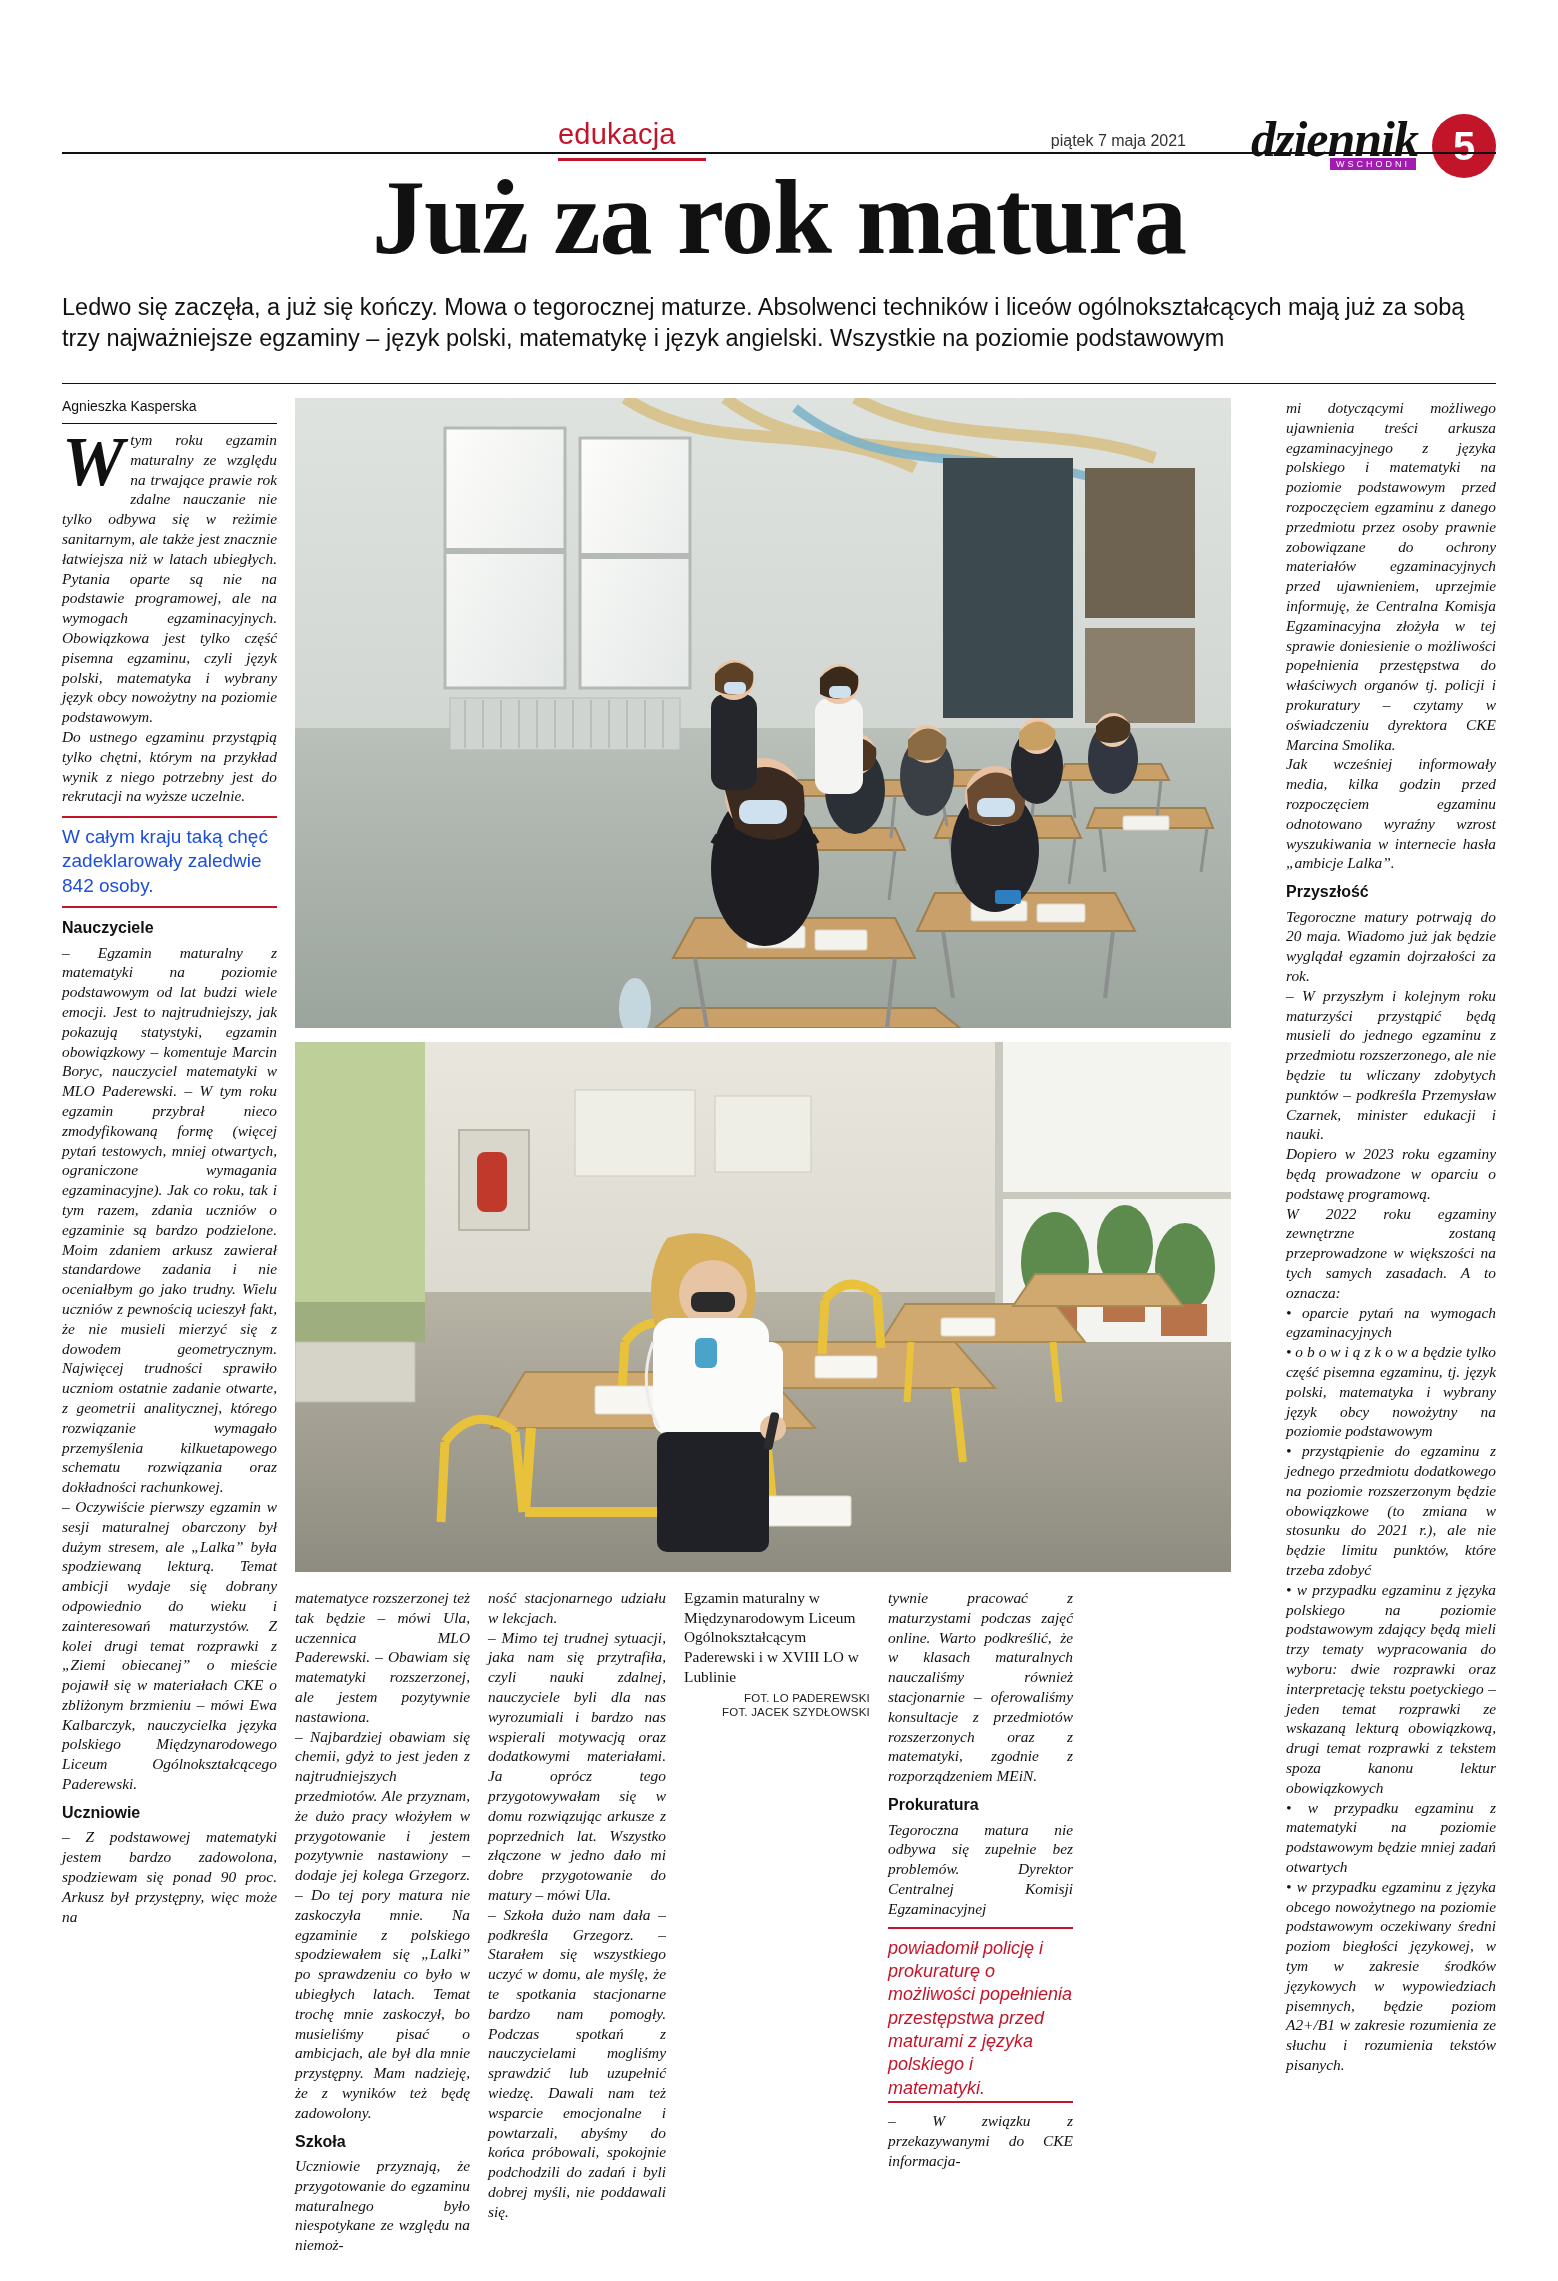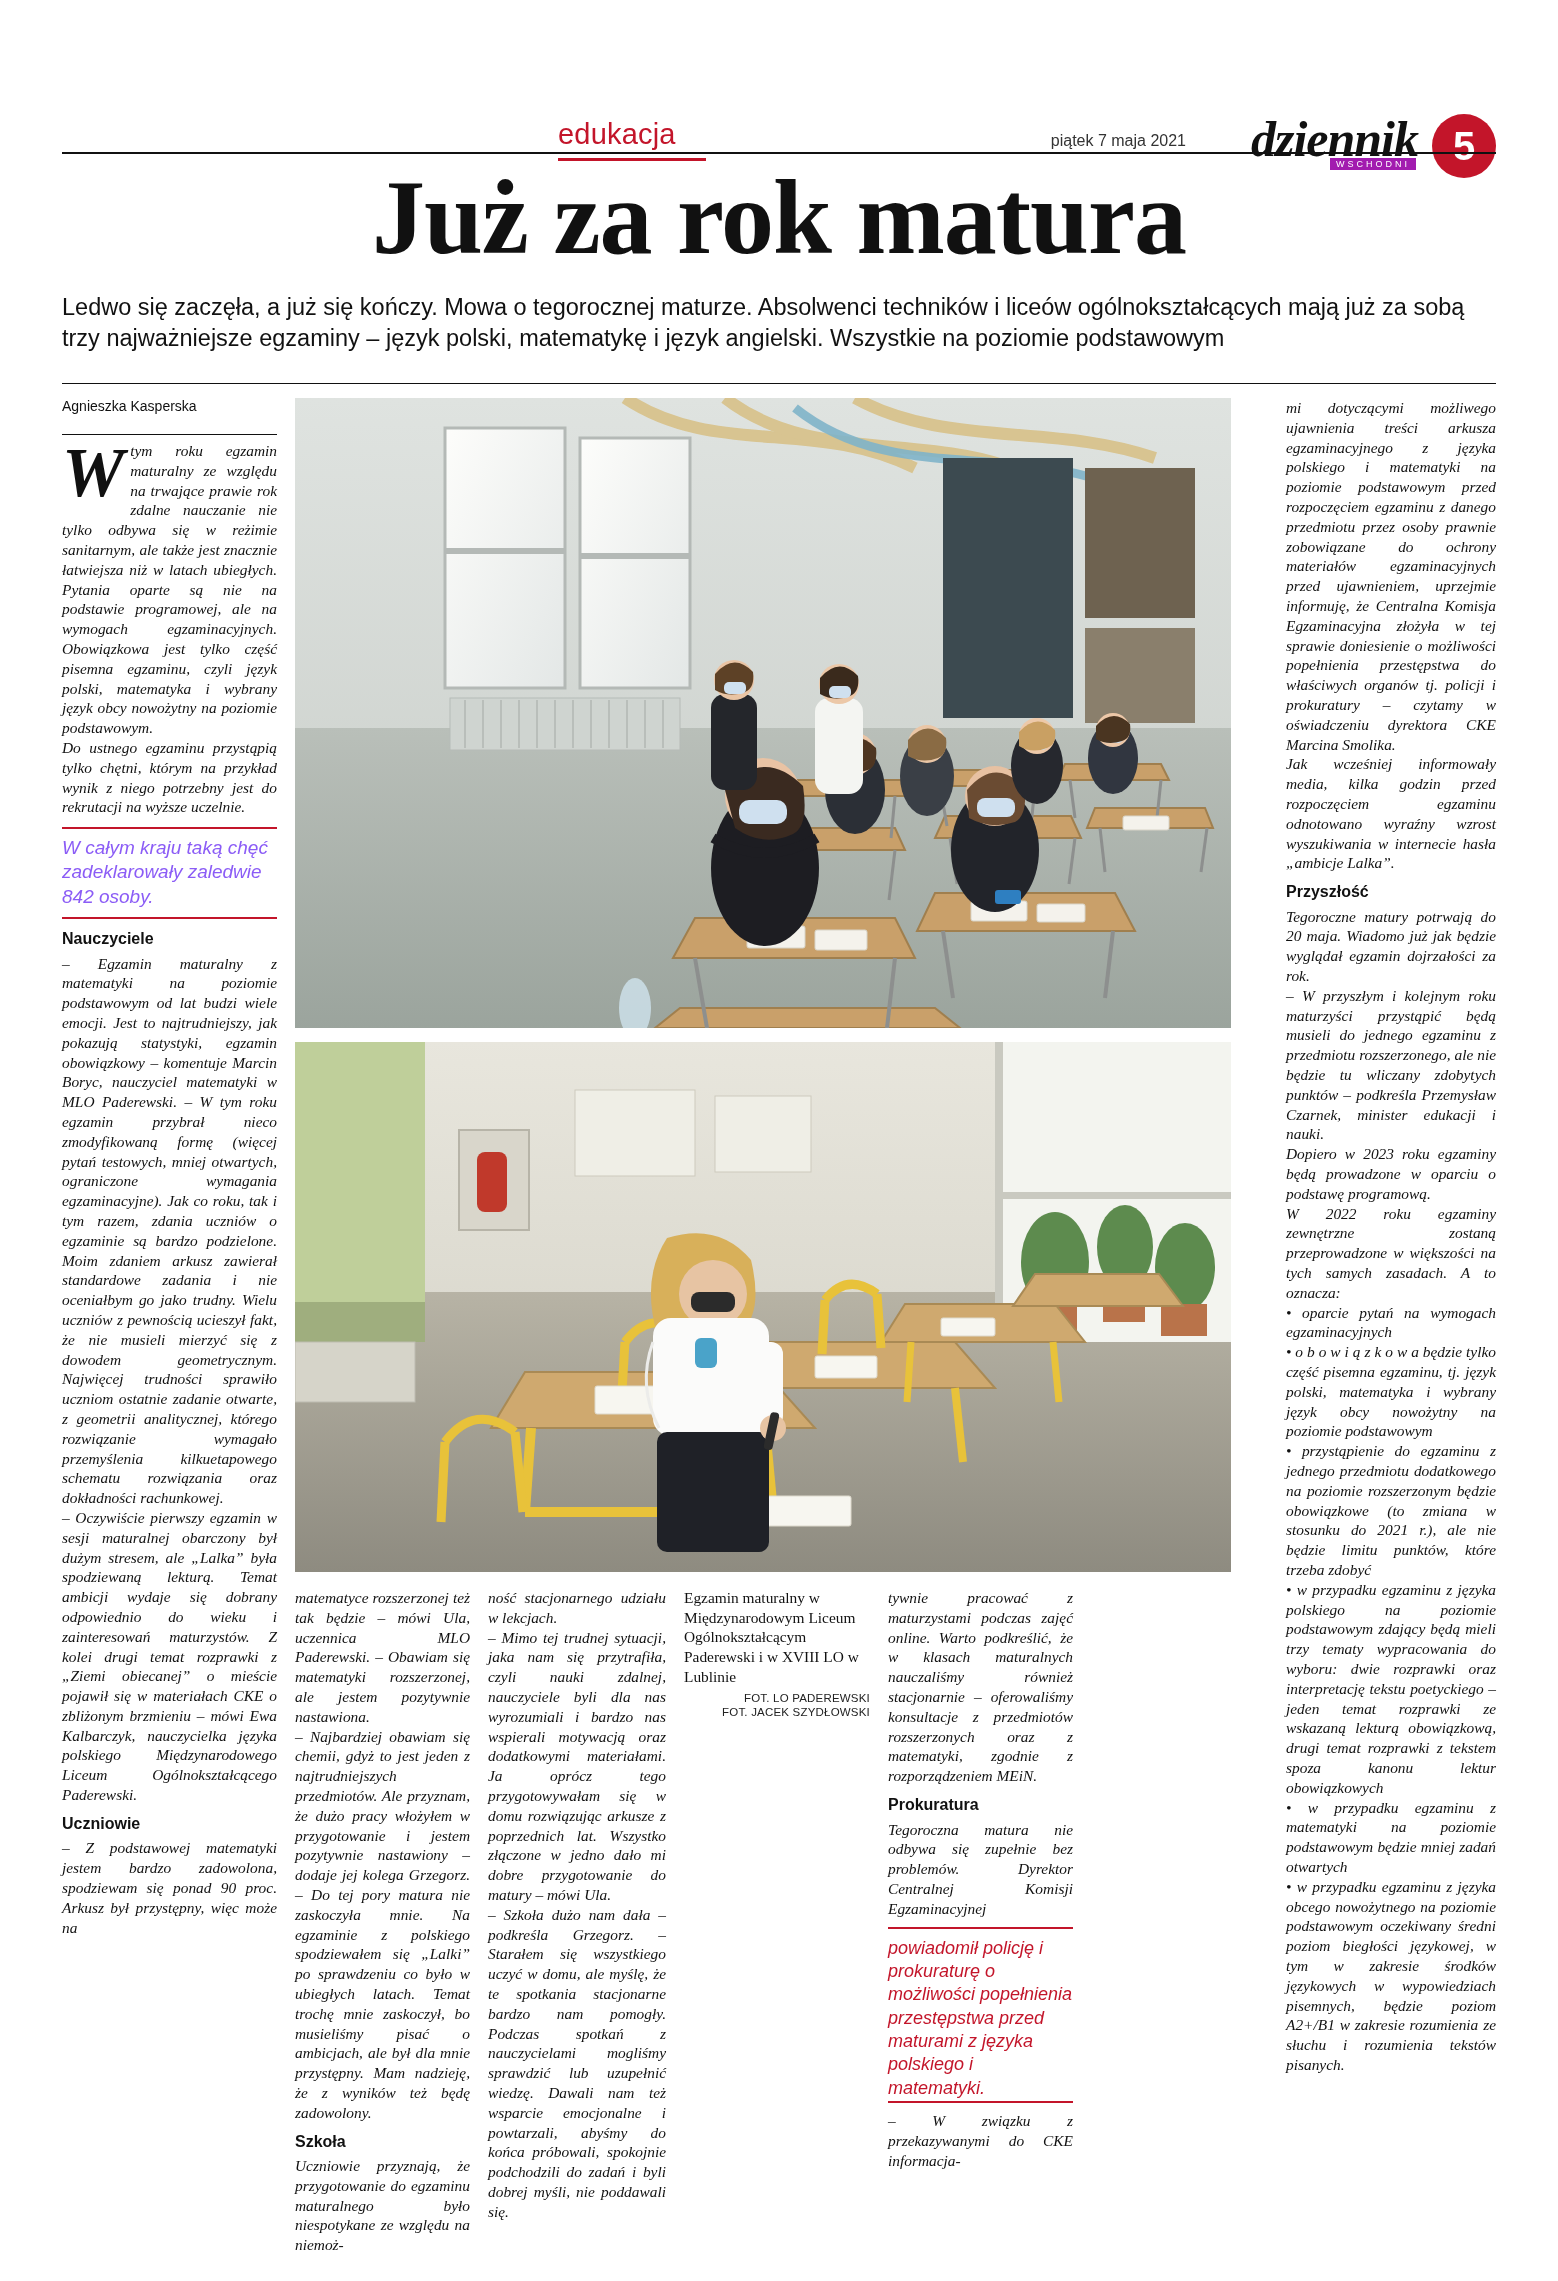--- a/index.html
+++ b/index.html
@@ -83,44 +83,43 @@
     font-size:15.4px;
     line-height:1.285;
     text-align:justify;
     color:#111;
   }
   .col p{margin:0 0 0 0;text-indent:0;font-style:italic;}
   .byline{
     font-family:"Liberation Sans", sans-serif;
     font-size:14px;color:#111;
     border-bottom:1px solid #111;
-    padding-bottom:18px;margin-bottom:6px;
+    padding-bottom:7px;margin-bottom:6px;
     width:100%;
   }
   .dropcap::first-letter{
     float:left;
     font-size:70px;
     line-height:0.78;
     font-weight:bold;
     padding-right:6px;
     padding-top:5px;
     font-family:"Liberation Serif", serif;
   }
   .subhead{
     font-family:"Liberation Sans", sans-serif;
     font-weight:bold;
     font-size:16px;
     margin:9px 0 4px 0;
   }
   .pullquote{
     font-family:"Liberation Sans", sans-serif;
-    font-style:italic;
     font-size:19px;
     line-height:1.28;
-    color:#8b5cf6;
+    color:#1d4ed8;
     border-top:2px solid #c3152a;
     border-bottom:2px solid #c3152a;
     padding:7px 0 8px 0;
     margin:10px 0 10px 0;
     text-align:left;
   }
   .pullquote2{
     font-family:"Liberation Sans", sans-serif;
     font-style:italic;
     font-size:18px;

